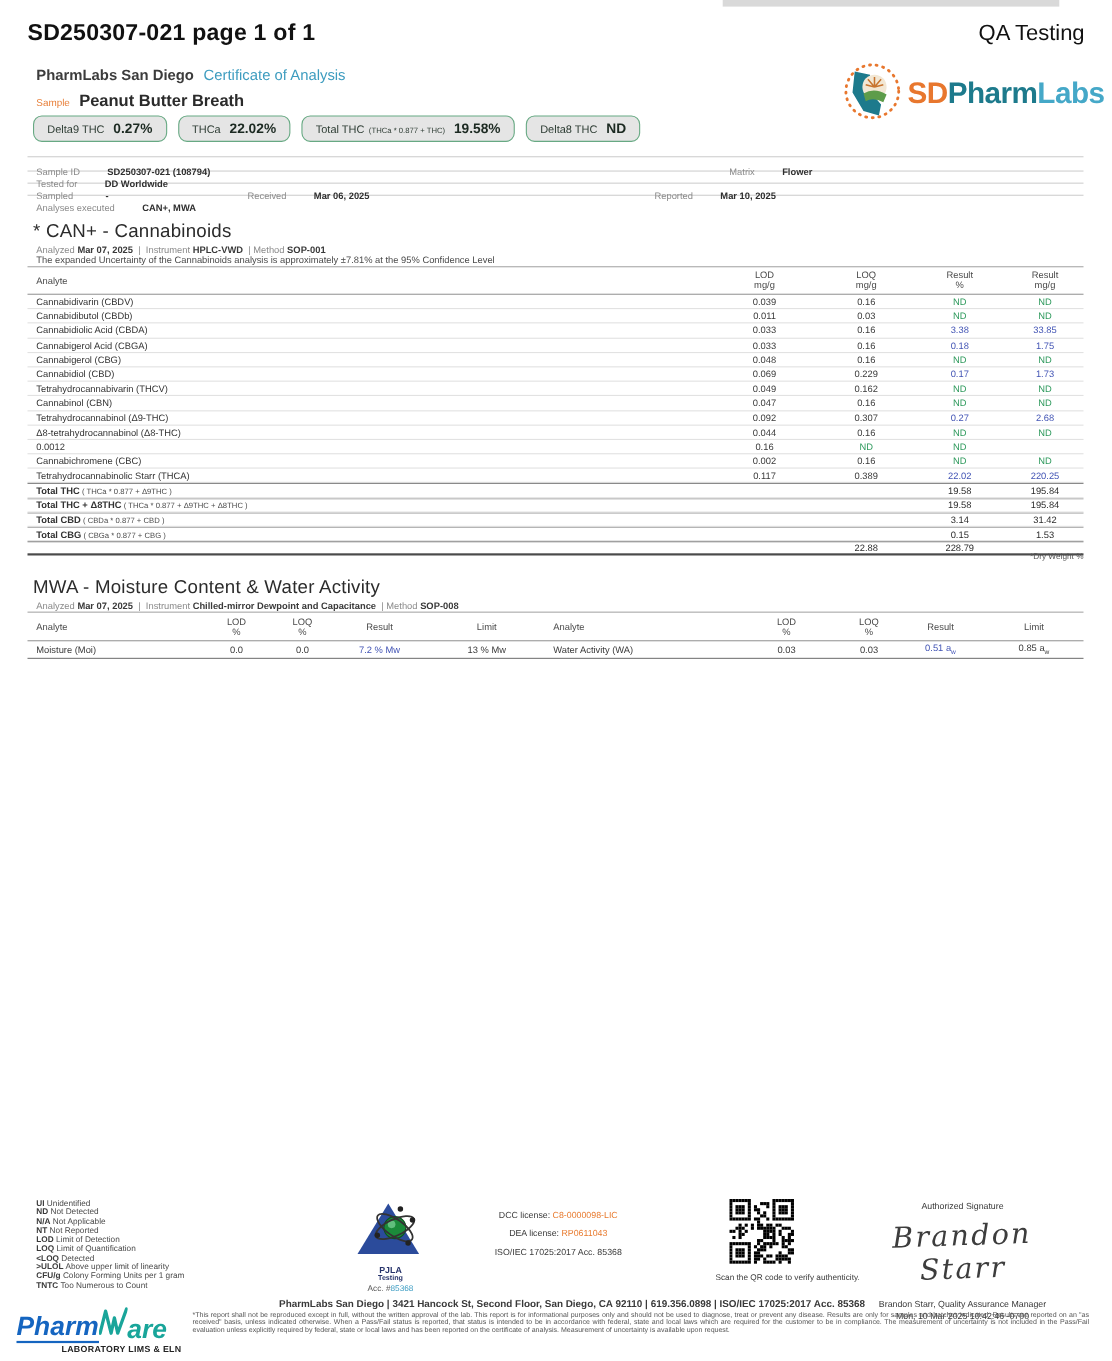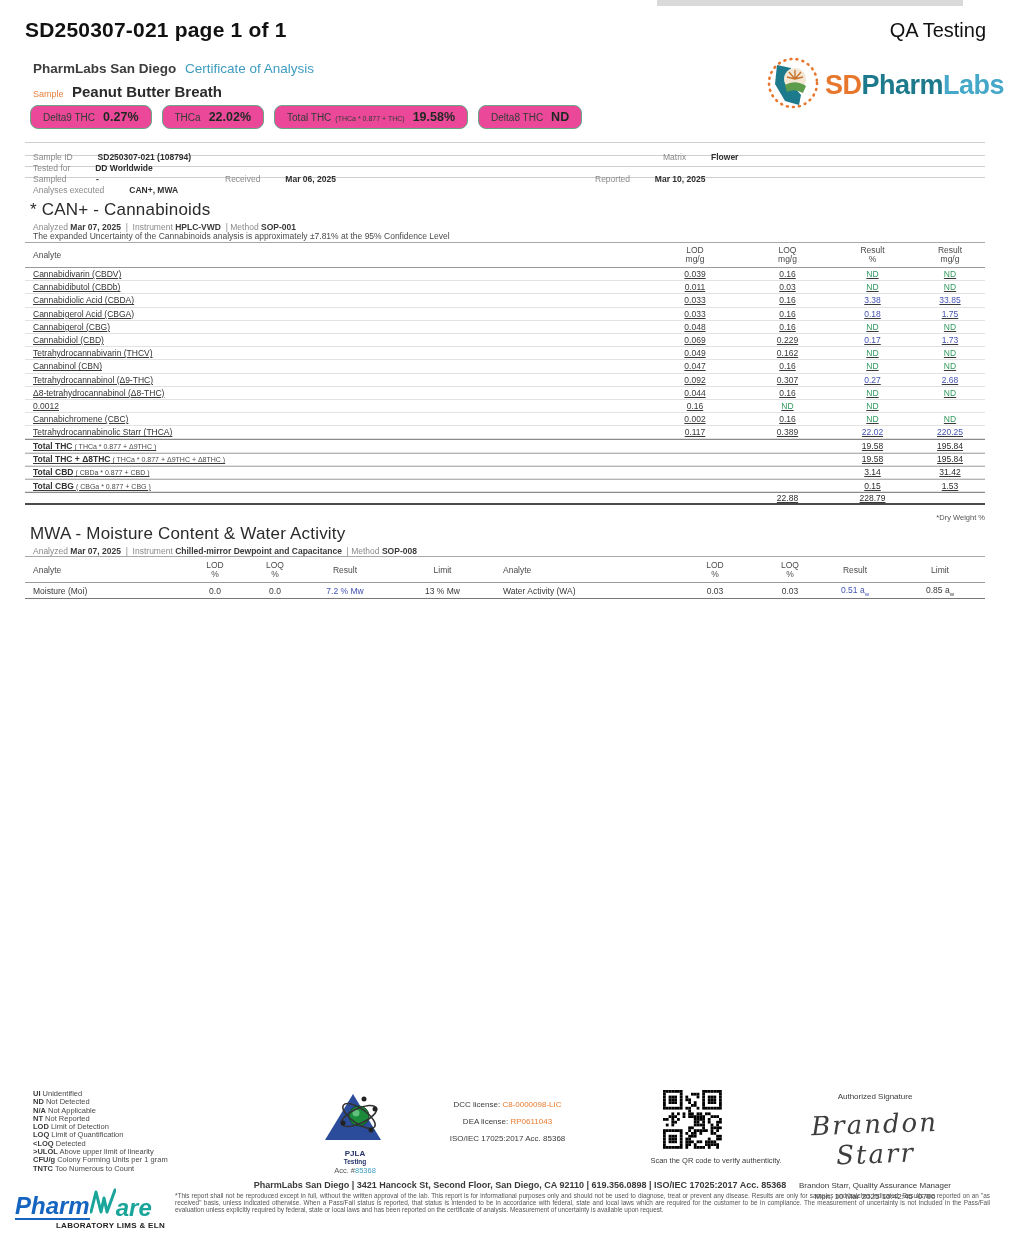--- a/index.html
+++ b/index.html
@@ -15,21 +15,21 @@
 
   .lab-line { position:absolute; left:33px; top:61px; font-size:13.5px; }
   .lab-name { font-weight:700; color:#3c3c3c; }
   .doc-type { color:#3d9cbf; margin-left:5px; }
 
   .sample-line { position:absolute; left:33px; top:83px; }
   .sample-label { color:#e8813c; font-size:9px; margin-right:4px; }
   .sample-name { font-size:15px; font-weight:700; color:#2b2b2b; }
 
   .badges { position:absolute; left:30px; top:105px; display:flex; gap:10px; }
-  .badge { background:#ec4899; border:1.5px solid #67a983; border-radius:8px; padding:4px 12px; display:flex; align-items:baseline; gap:8px; height:24px; }
+  .badge { background:#e5e5e5; border:1.5px solid #67a983; border-radius:8px; padding:4px 12px; display:flex; align-items:baseline; gap:8px; height:24px; }
   .badge .blabel { font-size:10px; color:#2e3d34; }
   .badge .bformula { font-size:7px; color:#2e3d34; margin-left:-4px; }
   .badge .bvalue { font-size:12.5px; font-weight:700; color:#1c2a22; }
 
   .logo { position:absolute; left:765px; top:55px; display:flex; align-items:center; }
   .logo-text { font-size:27px; font-weight:700; letter-spacing:-.5px; margin-left:4px; }
   .logo-sd { color:#e8772e; }
   .logo-pharm { color:#1d7a8c; }
   .logo-labs { color:#45a8c8; }
 
@@ -41,21 +41,21 @@
   .analyzed-line { position:absolute; left:33px; font-size:8.5px; color:#8a8a8a; }
   .analyzed-line b { color:#3a3a3a; }
   .uncertainty { position:absolute; left:33px; font-size:8.5px; color:#4a4a4a; }
 
   .can-table { position:absolute; left:25px; width:960px; }
   .trow { display:grid; grid-template-columns:620px 100px 85px 85px 70px; align-items:center; }
   .trow > div:nth-child(1){ padding-left:8px; text-align:left; }
   .trow > div { text-align:center; font-size:8.5px; }
   .thead { border-top:1px solid #a8a8a8; border-bottom:1px solid #9a9a9a; padding:3px 0; color:#4a4a4a; }
   .thead .h2l span{ display:block; line-height:9px; }
-  .data-row { height:13.2px; border-bottom:1px solid #e2e2e2; color:#3a3a3a;text-decoration:underline; }
+  .data-row { height:13.2px; border-bottom:1px solid #e2e2e2; color:#3a3a3a; }
   .data-row .analyte { color:#333; }
   .val-nd { color:#2f9a5d; }
   .val-num { color:#4153b4; }
   .val-black { color:#2b2b2b; }
   .total-row { border-top:1px solid #b5b5b5; }
   .total-row .analyte { font-weight:700; }
   .total-row .formula { font-weight:400; font-size:7px; color:#4a4a4a; }
   .first-total { border-top:1.5px solid #8a8a8a; }
   .grand-total { border-top:1.5px solid #8a8a8a; border-bottom:2px solid #4a4a4a; }
   .dry-note { position:absolute; right:26px; font-size:7.5px; color:#555; }
@@ -331,21 +331,21 @@
         <div class="val-black">0.15</div>
         <div class="val-black">1.53</div>
       </div>
       <div class="trow data-row total-row grand-total">
         <div></div>
         <div></div>
         <div class="val-black">22.88</div>
         <div class="val-black">228.79</div>
       </div>
     </div>
-  <div class="dry-note" style="top:513px">*Dry Weight %</div>
+  <div class="dry-note" style="top:501px">*Dry Weight %</div>
 
   <div class="section-title" style="top:524px">MWA - Moisture Content &amp; Water Activity</div>
   <div class="analyzed-line" style="top:546px">
     <span>Analyzed</span> <b>Mar 07, 2025</b> &nbsp;<span>|</span>&nbsp; <span>Instrument</span> <b>Chilled-mirror Dewpoint and Capacitance</b> &nbsp;<span>|</span> <span>Method</span> <b>SOP-008</b>
   </div>
   <div class="mwa-table" id="mwa-table" style="top:556px">
       <div class="mrow mhead">
         <div><span>Analyte</span></div>
         <div><span>LOD</span><span style="display: block; line-height: 9px;">%</span></div>
         <div><span>LOQ</span><span style="display: block; line-height: 9px;">%</span></div>

